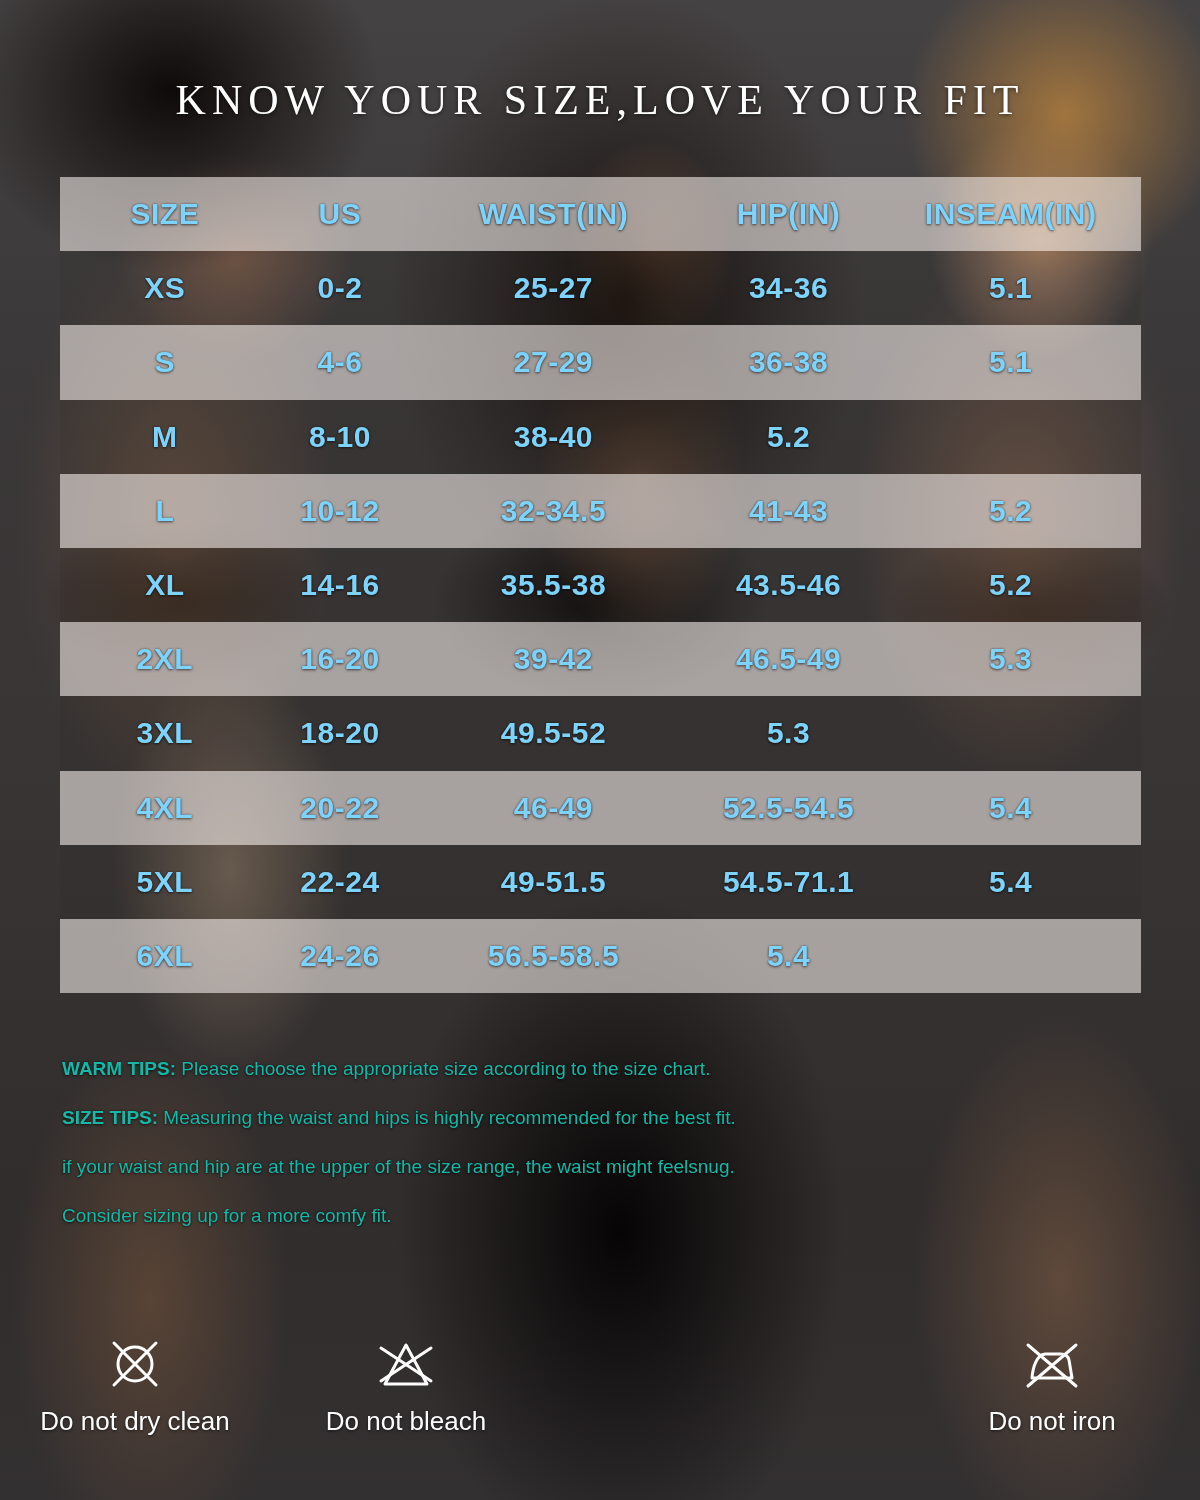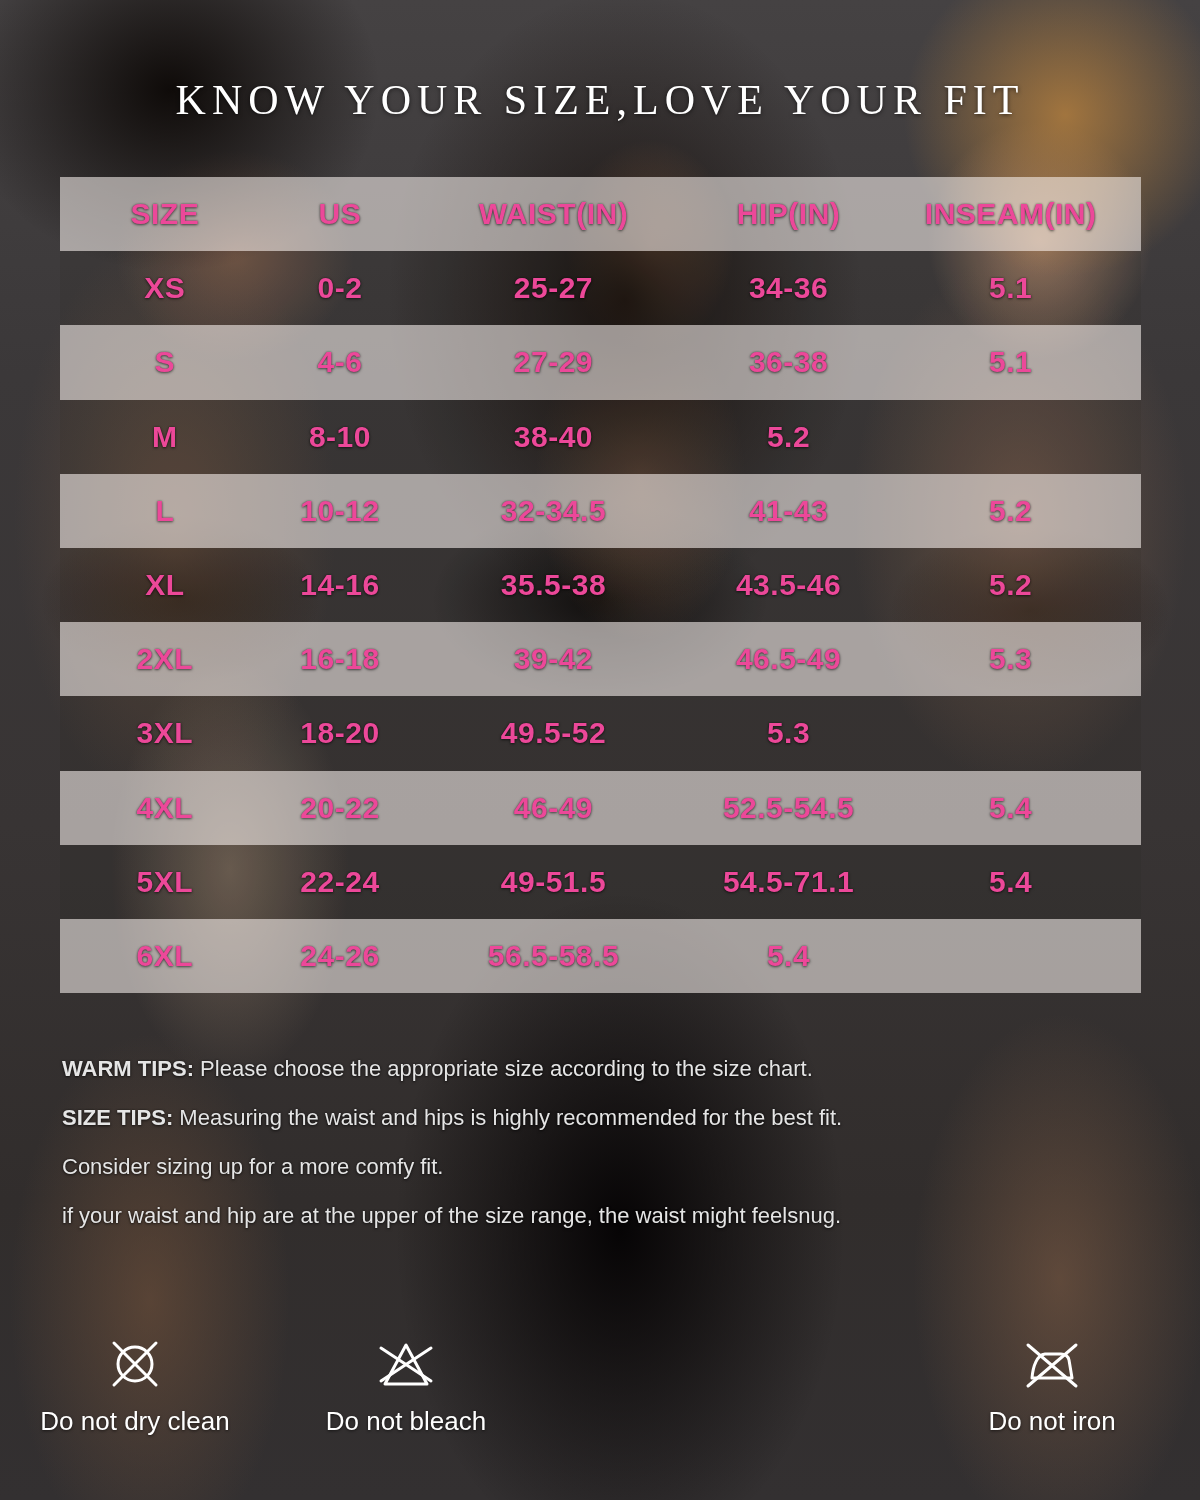--- a/index.html
+++ b/index.html
@@ -39,27 +39,27 @@
   }
   
   .size-table{position:absolute;left:60px;top:177px;width:1081px;}
   .trow{
     display:grid;grid-template-columns:19.4% 13% 26.5% 17% 24.1%;
     height:74.2px;align-items:center;text-align:center;
   }
   .trow.light{background:rgba(248,242,238,0.58);}
   .trow.dark{background:rgba(15,10,8,0.06);}
   .tcell{
-    font-size:30px;font-weight:700;color:#ec4899;letter-spacing:0.5px;
+    font-size:30px;font-weight:700;color:#7dd3fc;letter-spacing:0.5px;
     text-shadow:0 1px 3px rgba(0,0,0,0.55),0 0 2px rgba(0,0,0,0.4);
   }
   
   .tips{position:absolute;left:62px;top:1044px;width:1090px;}
   .tip-line{
-    font-size:22px;line-height:49px;color:#e5e5e5;
+    font-size:19px;line-height:49px;color:#14b8a6;
     text-shadow:0 1px 3px rgba(0,0,0,0.6),0 0 2px rgba(0,0,0,0.45);
   }
   .tip-line b{font-weight:700;}
   
   .care-item{position:absolute;top:1332px;width:300px;text-align:center;}
   .care-item .cicon{display:inline-block;height:64px;}
   .care-item .clabel{
     display:block;margin-top:6px;font-size:26px;color:#fff;
     text-shadow:0 1px 3px rgba(0,0,0,0.6);
   }
@@ -112,21 +112,21 @@
     </div>
     <div class="trow dark">
       <div class="tcell">XL</div>
       <div class="tcell">14-16</div>
       <div class="tcell">35.5-38</div>
       <div class="tcell">43.5-46</div>
       <div class="tcell">5.2</div>
     </div>
     <div class="trow light">
       <div class="tcell">2XL</div>
-      <div class="tcell">16-18</div>
+      <div class="tcell">16-20</div>
       <div class="tcell">39-42</div>
       <div class="tcell">46.5-49</div>
       <div class="tcell">5.3</div>
     </div>
     <div class="trow dark">
       <div class="tcell">3XL</div>
       <div class="tcell">18-20</div>
       <div class="tcell">49.5-52</div>
       <div class="tcell">5.3</div>
     </div>
@@ -148,22 +148,22 @@
       <div class="tcell">6XL</div>
       <div class="tcell">24-26</div>
       <div class="tcell">56.5-58.5</div>
       <div class="tcell">5.4</div>
     </div>
   </div>
 
   <div class="tips">
     <div class="tip-line"><b>WARM TIPS:</b><span> Please choose the appropriate size according to the size chart.</span></div>
     <div class="tip-line"><b>SIZE TIPS:</b><span> Measuring the waist and hips is highly recommended for the best fit.</span></div>
+    <div class="tip-line"><span>if your waist and hip are at the upper of the size range, the waist might feelsnug.</span></div>
     <div class="tip-line"><span>Consider sizing up for a more comfy fit.</span></div>
-    <div class="tip-line"><span>if your waist and hip are at the upper of the size range, the waist might feelsnug.</span></div>
   </div>
 
   <div class="care-item care-1">
     <span class="cicon">
       <svg class="glyph" width="64" height="64" viewBox="0 0 64 64">
         <circle cx="32" cy="32" r="17"></circle>
         <line x1="11" y1="11" x2="53" y2="53"></line>
         <line x1="53" y1="11" x2="11" y2="53"></line>
       </svg>
     </span>

